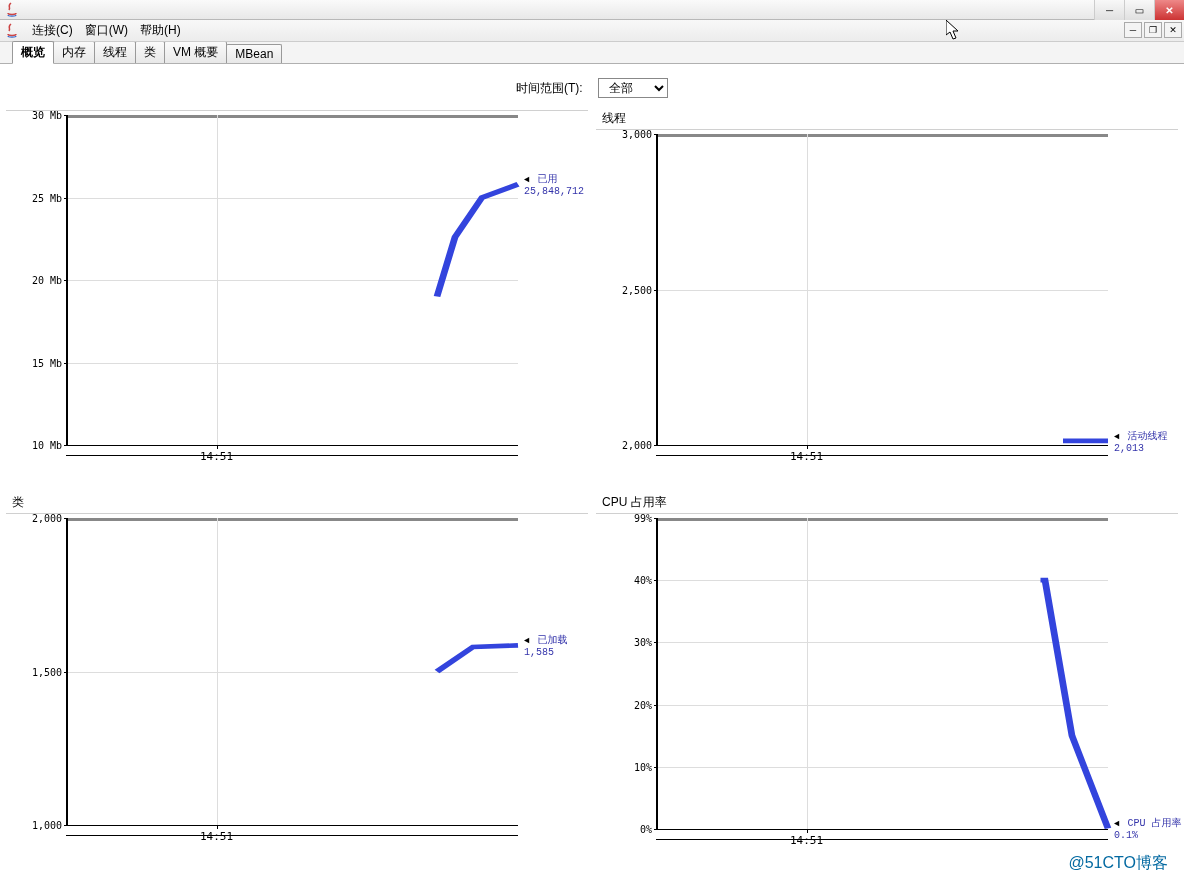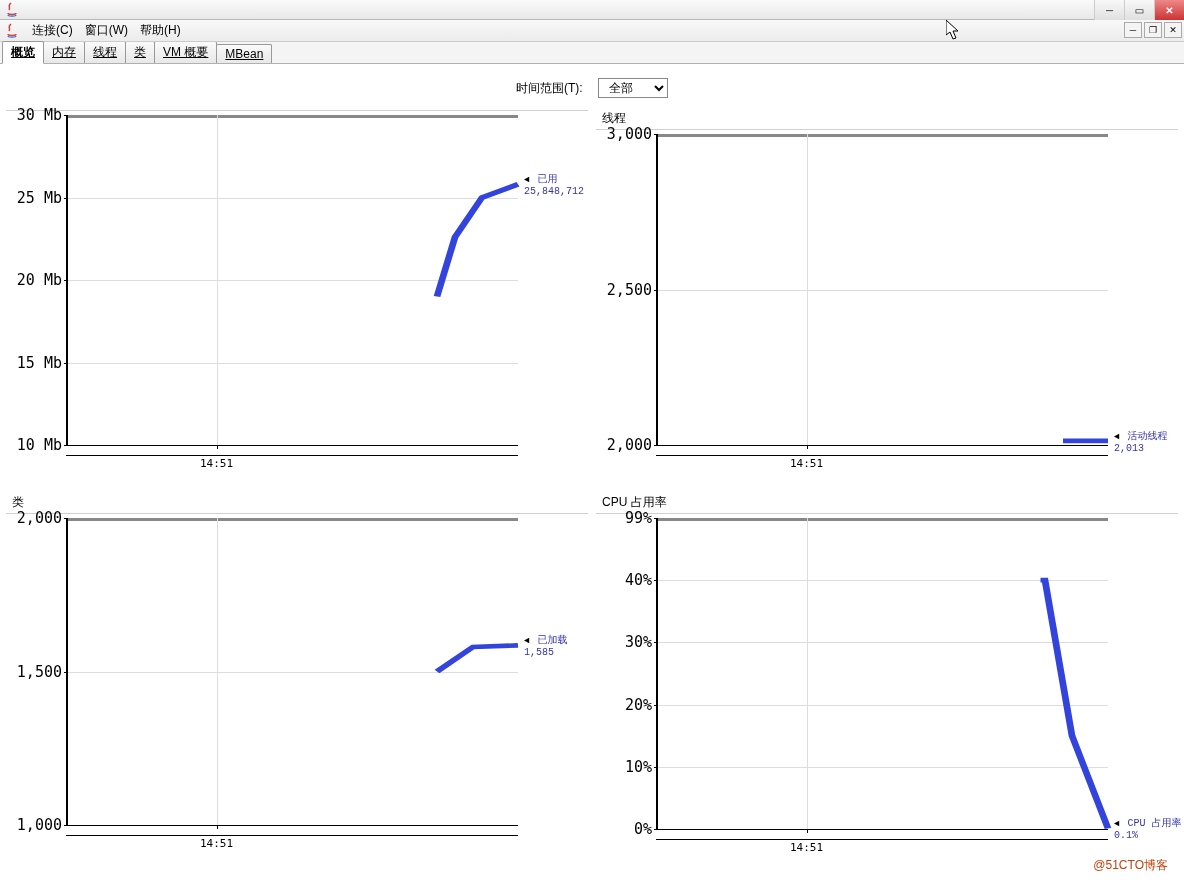--- a/index.html
+++ b/index.html
@@ -11,21 +11,21 @@
 .win-controls { position: absolute; right: 0; top: 0; display: flex; height: 20px; }
 .win-btn { width: 30px; height: 20px; display: flex; align-items: center; justify-content: center; font-size: 10px; border-left: 1px solid #ccc; background: linear-gradient(#f8f8f8,#e0e0e0); cursor: pointer; }
 .win-btn.close { background: linear-gradient(#e88,#c33); color: #fff; font-weight: bold; }
 
 .menu-bar { height: 22px; background: linear-gradient(#f8f8f8,#ececec); border-bottom: 1px solid #ccc; display: flex; align-items: center; padding: 0 4px; position: relative; }
 .menu-bar .java-icon { width: 16px; height: 16px; margin-right: 6px; }
 .menu-item { padding: 0 6px; cursor: pointer; }
 .mdi-controls { position:absolute; right:2px; top:2px; display:flex; gap:2px; }
 .mdi-btn { width:18px; height:16px; border:1px solid #aaa; background:#f4f4f4; font-size:9px; display:flex; align-items:center; justify-content:center; cursor:pointer; }
 
-.tab-bar { height: 22px; background: #f4f4f4; border-bottom: 1px solid #b0b0b0; display: flex; align-items: flex-end; padding-left: 2px; text-decoration: underline; }
+.tab-bar { height: 22px; background: #f4f4f4; border-bottom: 1px solid #b0b0b0; display: flex; align-items: flex-end; padding-left: 12px; }
 .tab { padding: 2px 8px; border: 1px solid #999; border-bottom: none; background: linear-gradient(#fafafa,#e8e8e8); margin-right: -1px; font-size: 12px; cursor: pointer; border-radius: 2px 2px 0 0; }
 .tab.active { background: #fff; border-bottom: 1px solid #fff; position: relative; top: 1px; font-weight: bold; }
 
 .content { background: #fff; height: 824px; padding: 6px; }
 
 .time-range-row { text-align: center; margin: 8px 0 12px; }
 .time-range-row label { margin-right: 12px; }
 .time-range-row select { font-size: 12px; padding: 1px 18px 1px 6px; border: 1px solid #888; background:#fff; }
 
 .grid { display: grid; grid-template-columns: 1fr 1fr; grid-template-rows: 1fr 1fr; gap: 8px; height: 760px; }
@@ -33,38 +33,38 @@
 .panel { display: flex; flex-direction: column; }
 .panel-title { font-size: 12px; padding: 0 6px 2px; }
 .chart-wrap { flex: 1; position: relative; border-top: 1px solid #d0d0d0; }
 
 .plot-area { position: absolute; left: 60px; right: 70px; top: 4px; bottom: 40px; border-left: 2px solid #000; border-bottom: 1px solid #000; }
 .plot-topline { position: absolute; left: 0; right: 0; top: 0; height: 3px; background: #888; }
 
 .gridline-h { position: absolute; left: 0; right: 0; border-top: 1px solid #ddd; }
 .gridline-v { position: absolute; top: 0; bottom: 0; border-left: 1px solid #ddd; }
 
-.ytick { position: absolute; right: 100%; transform: translateY(-50%); padding-right: 6px; white-space: nowrap; font-family: monospace; font-size: 15px; }
-.xtick { position: absolute; top: 100%; transform: translateX(-50%); padding-top: 12px; font-family: monospace; font-size: 11px; }
+.ytick { position: absolute; right: 100%; transform: translateY(-50%); padding-right: 6px; white-space: nowrap; font-family: monospace; font-size: 10px; }
+.xtick { position: absolute; top: 100%; transform: translateX(-50%); padding-top: 5px; font-family: monospace; font-size: 11px; }
 .tick-mark-h { position:absolute; right:100%; width:4px; border-top:1px solid #000; }
 .tick-mark-v { position:absolute; top:100%; height:4px; border-left:1px solid #000; }
 .x-baseline { position:absolute; left:-2px; right:0; bottom:-11px; border-top:1px solid #000; }
 
 .series-label { position: absolute; left: 100%; font-family: Liberation Mono, monospace; font-size: 10px; color: #33a; white-space: nowrap; padding-left: 6px; transform: translateY(-50%); }
 .series-label::before { content: "◄"; color: #000; margin-right: 2px; font-size: 9px; }
 
 svg.line { position: absolute; inset: 0; width: 100%; height: 100%; overflow: visible; }
 svg.line polyline { fill: none; stroke: #3344dd; stroke-width: 1.5; }
 
 .stats { text-align: center; font-family: monospace; font-size: 11px; padding-top: 4px; }
 .stats span { margin: 0 14px; }
 
 .cursor { position: absolute; width: 16px; height: 22px; pointer-events: none; }
 
-.watermark { position: absolute; right: 16px; bottom: 14px; color: #c2410c; font-size: 12px; text-align: center; }
+.watermark { position: absolute; right: 16px; bottom: 14px; color: #0369a1; font-size: 16px; text-align: center; }
 </style>
 </head>
 <body>
 
 <div class="title-bar">
   <span class="java-icon">
     <svg width="16" height="16" viewBox="0 0 16 16">
         <path d="M4 11c0 2 8 2 8 0M5 8c2-3-2-4 2-7" stroke="#c44" fill="none" stroke-width="1.5"></path>
         <path d="M4 13c0 1.5 8 1.5 8 0" stroke="#36c" fill="none" stroke-width="1.2"></path>
       </svg>

